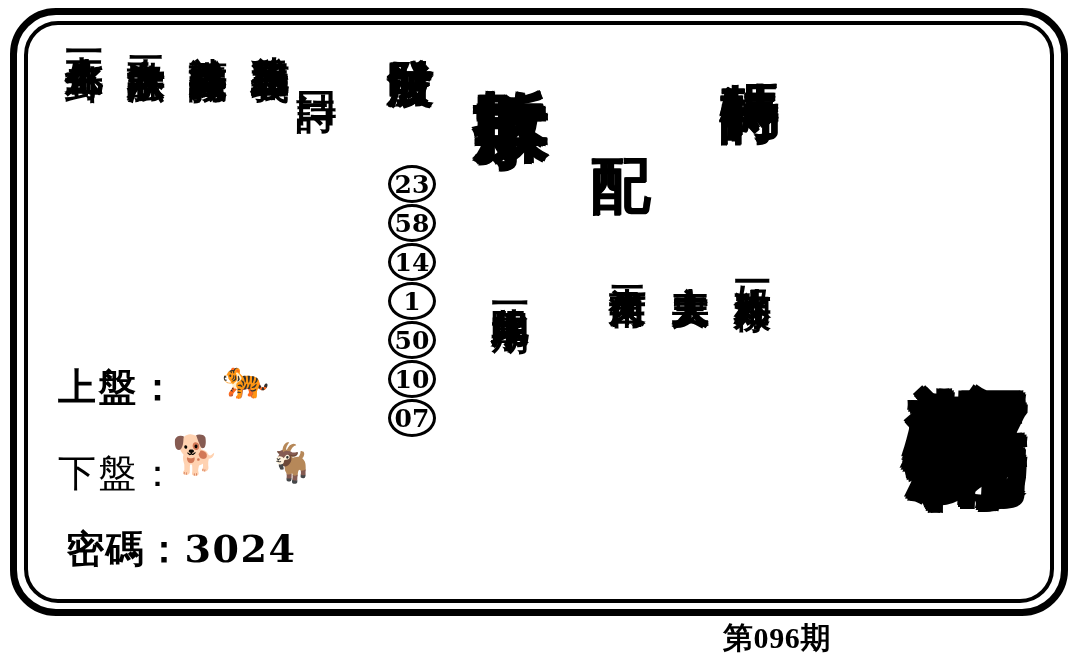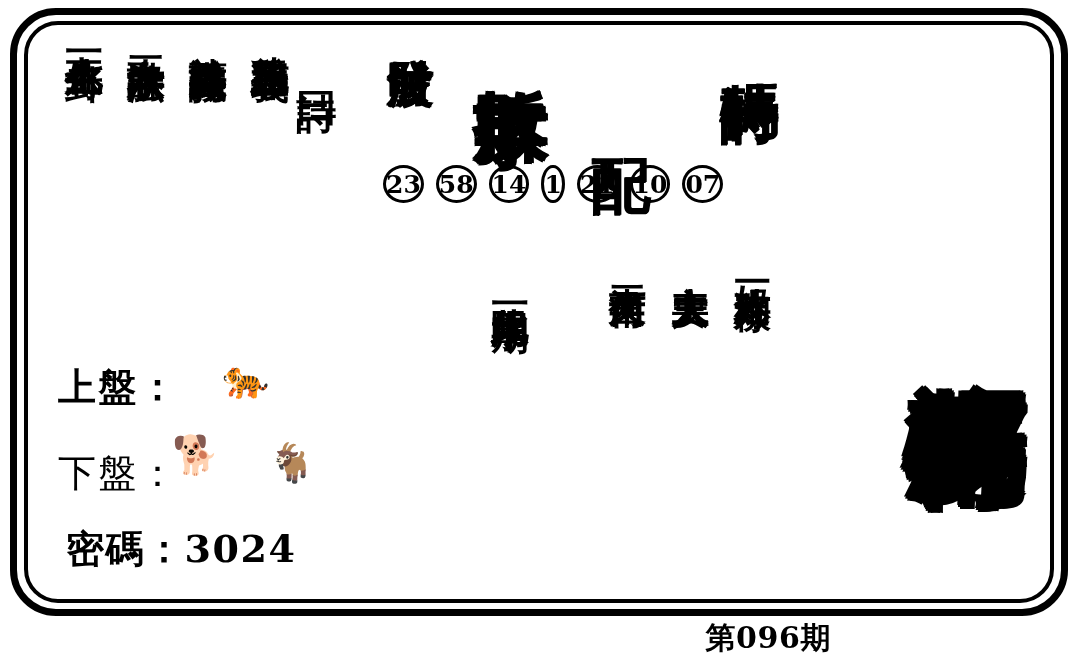--- a/index.html
+++ b/index.html
@@ -120,23 +120,23 @@
     font-size: 46px;
     letter-spacing: 0.02em;
     text-shadow: 1.2px 0 0 #000, 0 1.2px 0 #000;
   }
   .num-list {
     position: absolute;
     right: 648px;
     top: 165px;
     width: 58px;
     display: flex;
-    flex-direction: row;
+    flex-direction: column;
     align-items: center;
-    gap: 12px;
+    gap: 1px;
   }
   .num-ball {
     width: 48px;
     height: 38px;
     border: 3px solid #000;
     border-radius: 50%;
     display: flex;
     align-items: center;
     justify-content: center;
     font-size: 25px;
@@ -202,20 +202,21 @@
   .animal-goat  { left: 268px; top: 444px; }
 
   
   .issue {
     position: absolute;
     right: 258px;
     bottom: 6px;
     font-size: 30px;
     font-weight: 700;
     letter-spacing: 0.02em;
+    font-family: Liberation Serif, serif;
   }
 
   
 </style>
 </head>
 <body>
 
 <div class="page">
 
   <div class="frame-outer"></div>
@@ -233,21 +234,21 @@
 
   <div class="vcol chaizi">拆字敗</div>
   <div class="vcol chaizi-note">此字限用一期</div>
 
   <div class="vcol facai">發財波</div>
   <div class="num-list">
     <div class="num-ball">23</div>
     <div class="num-ball">58</div>
     <div class="num-ball">14</div>
     <div class="num-ball">1</div>
-    <div class="num-ball">21</div>
+    <div class="num-ball">50</div>
     <div class="num-ball">10</div>
     <div class="num-ball">07</div>
   </div>
 
   <div class="vcol shiyue">詩曰</div>
 
   <div class="vcol lcol l1">斗雞跑馬非正義</div>
   <div class="vcol lcol l2">熟讀兵書識時務</div>
   <div class="vcol lcol l3">三十六計取勝法</div>
   <div class="vcol lcol l4">七生八死一奇卦</div>

